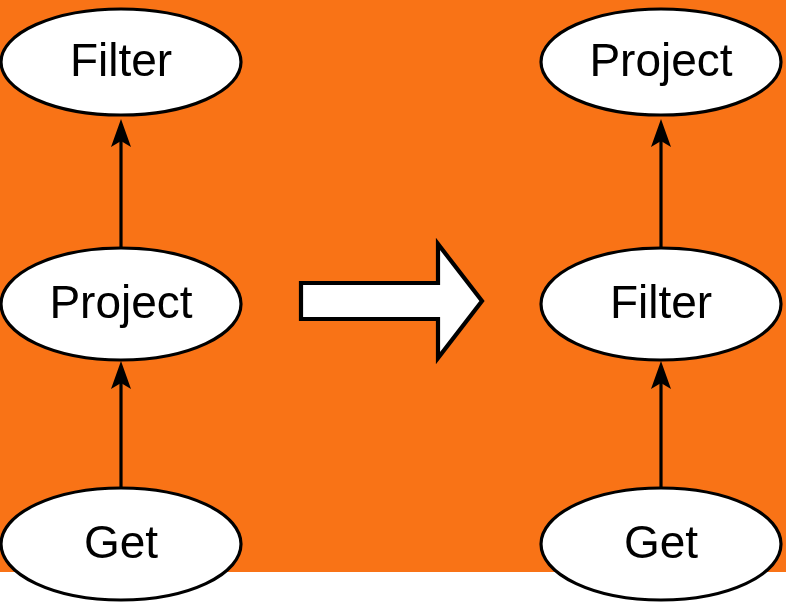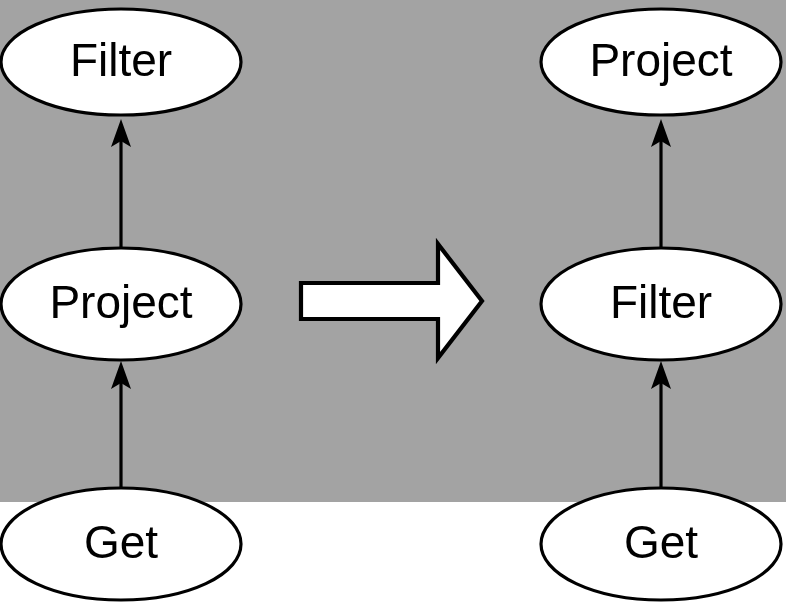--- a/index.html
+++ b/index.html
@@ -10,22 +10,22 @@
   }
   body {
     width: 786px;
     height: 606px;
     overflow: hidden;
     font-family: "Liberation Sans", sans-serif;
   }
   #diagram-root {
     position: relative;
     width: 786px;
-    height: 502px;
-    background: #a3a3a3;
+    height: 572px;
+    background: #f97316;
     text-decoration: underline;
   }
   svg#diagram-svg {
     display: block;
     width: 786px;
     height: 606px;
   }
   .node-ellipse {
     fill: #ffffff;
     stroke: #000000;

